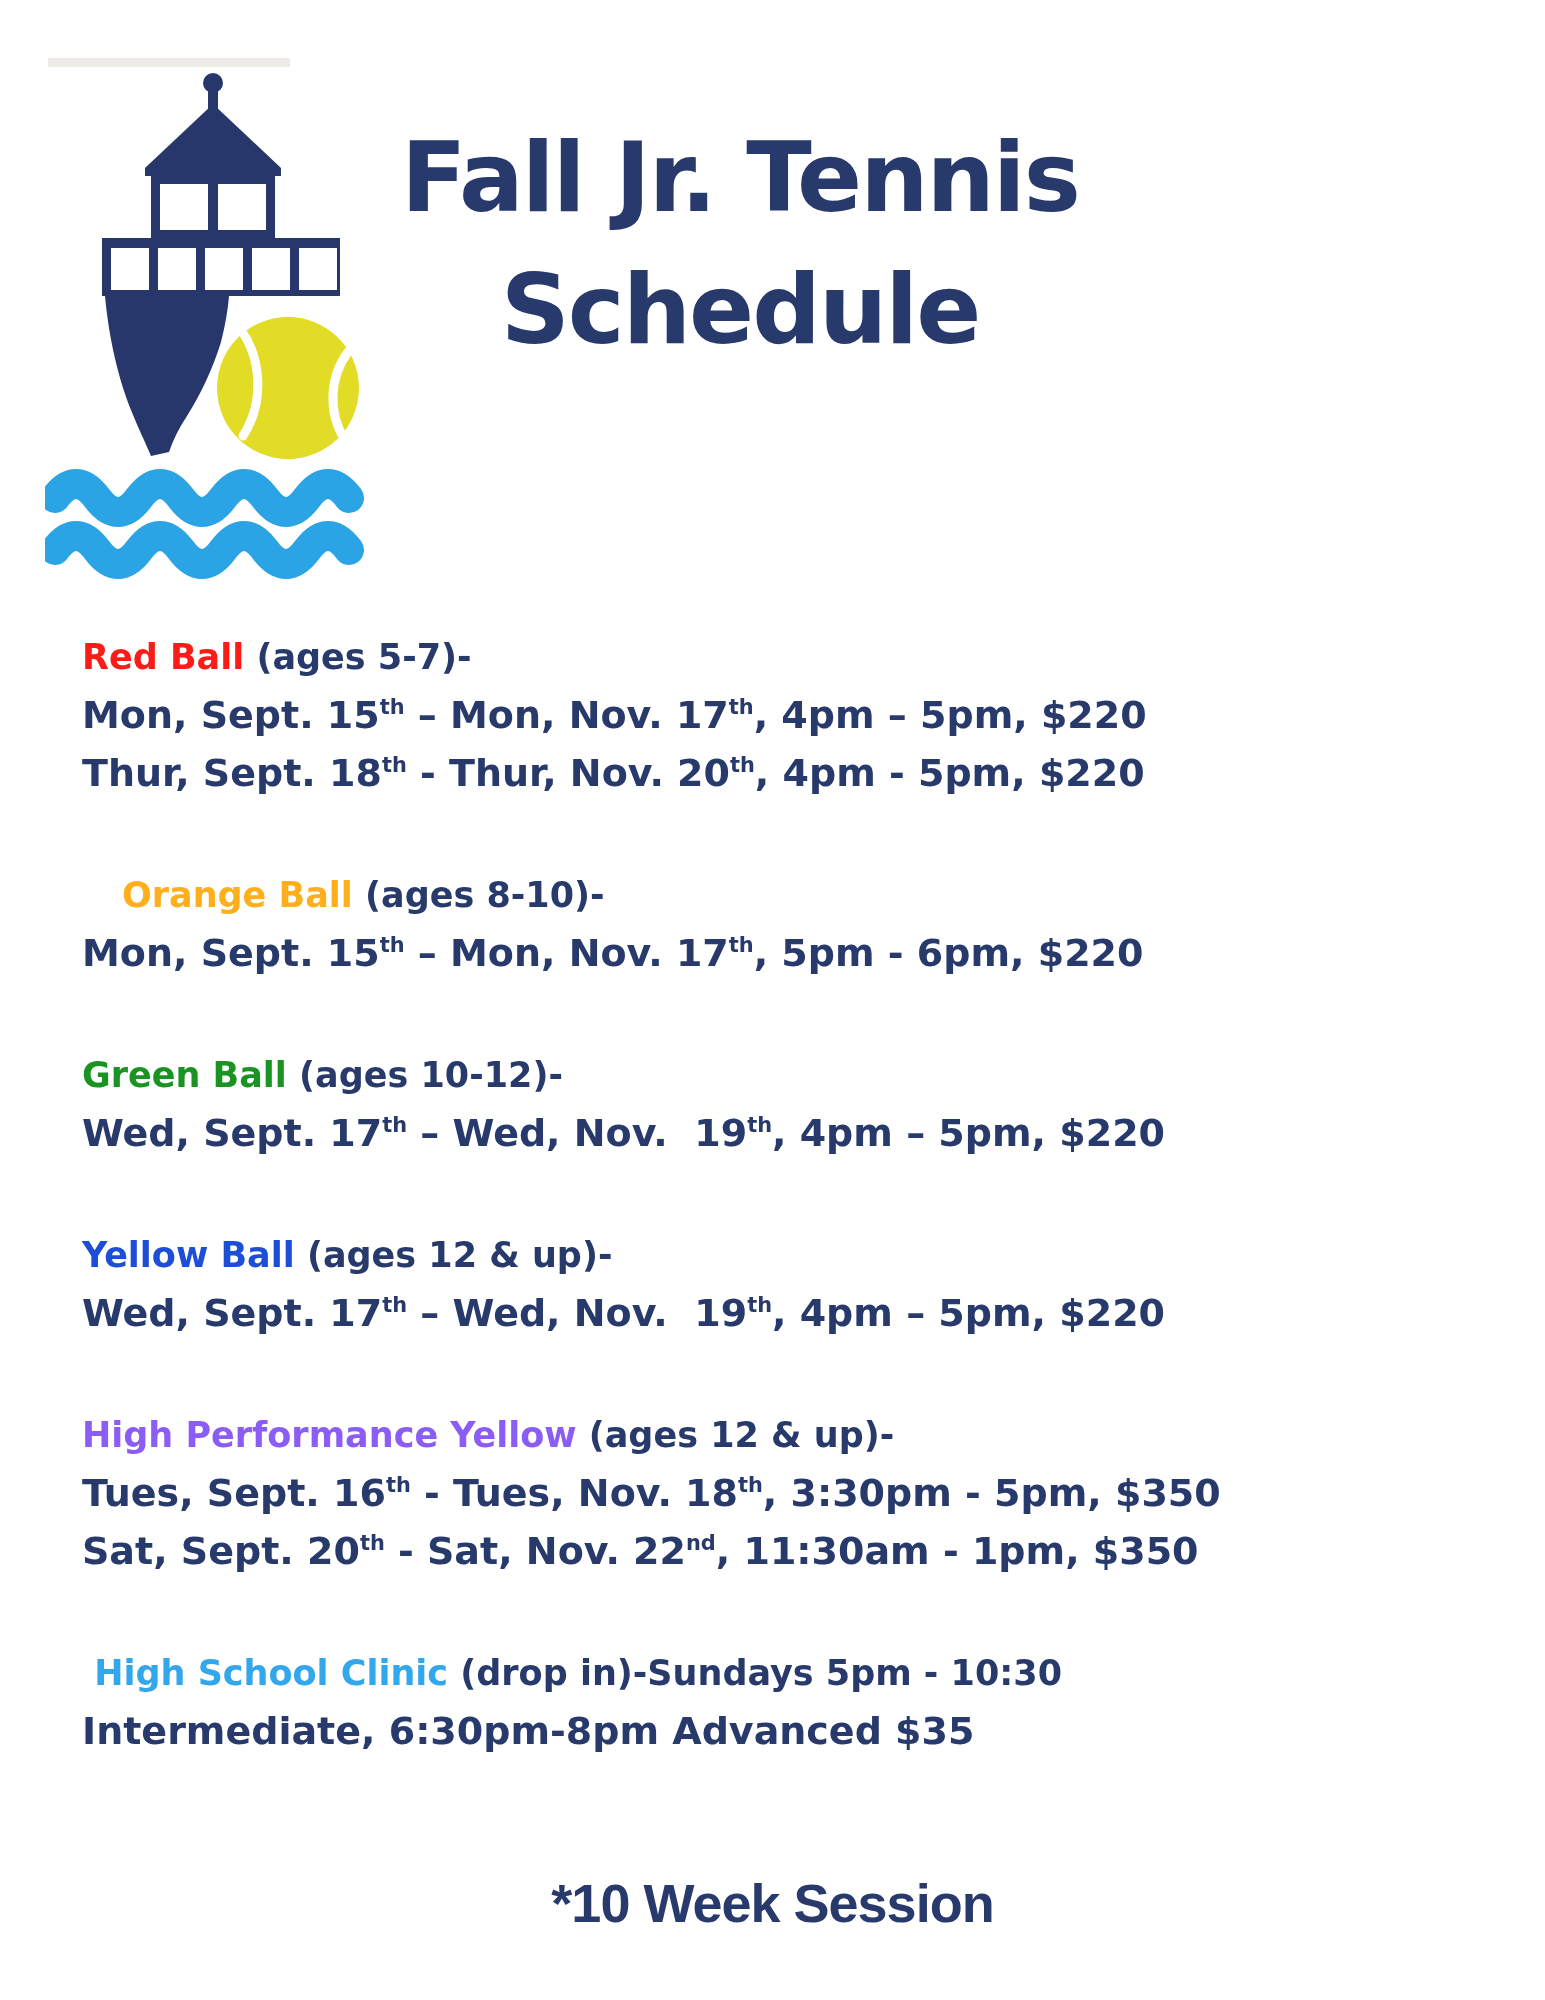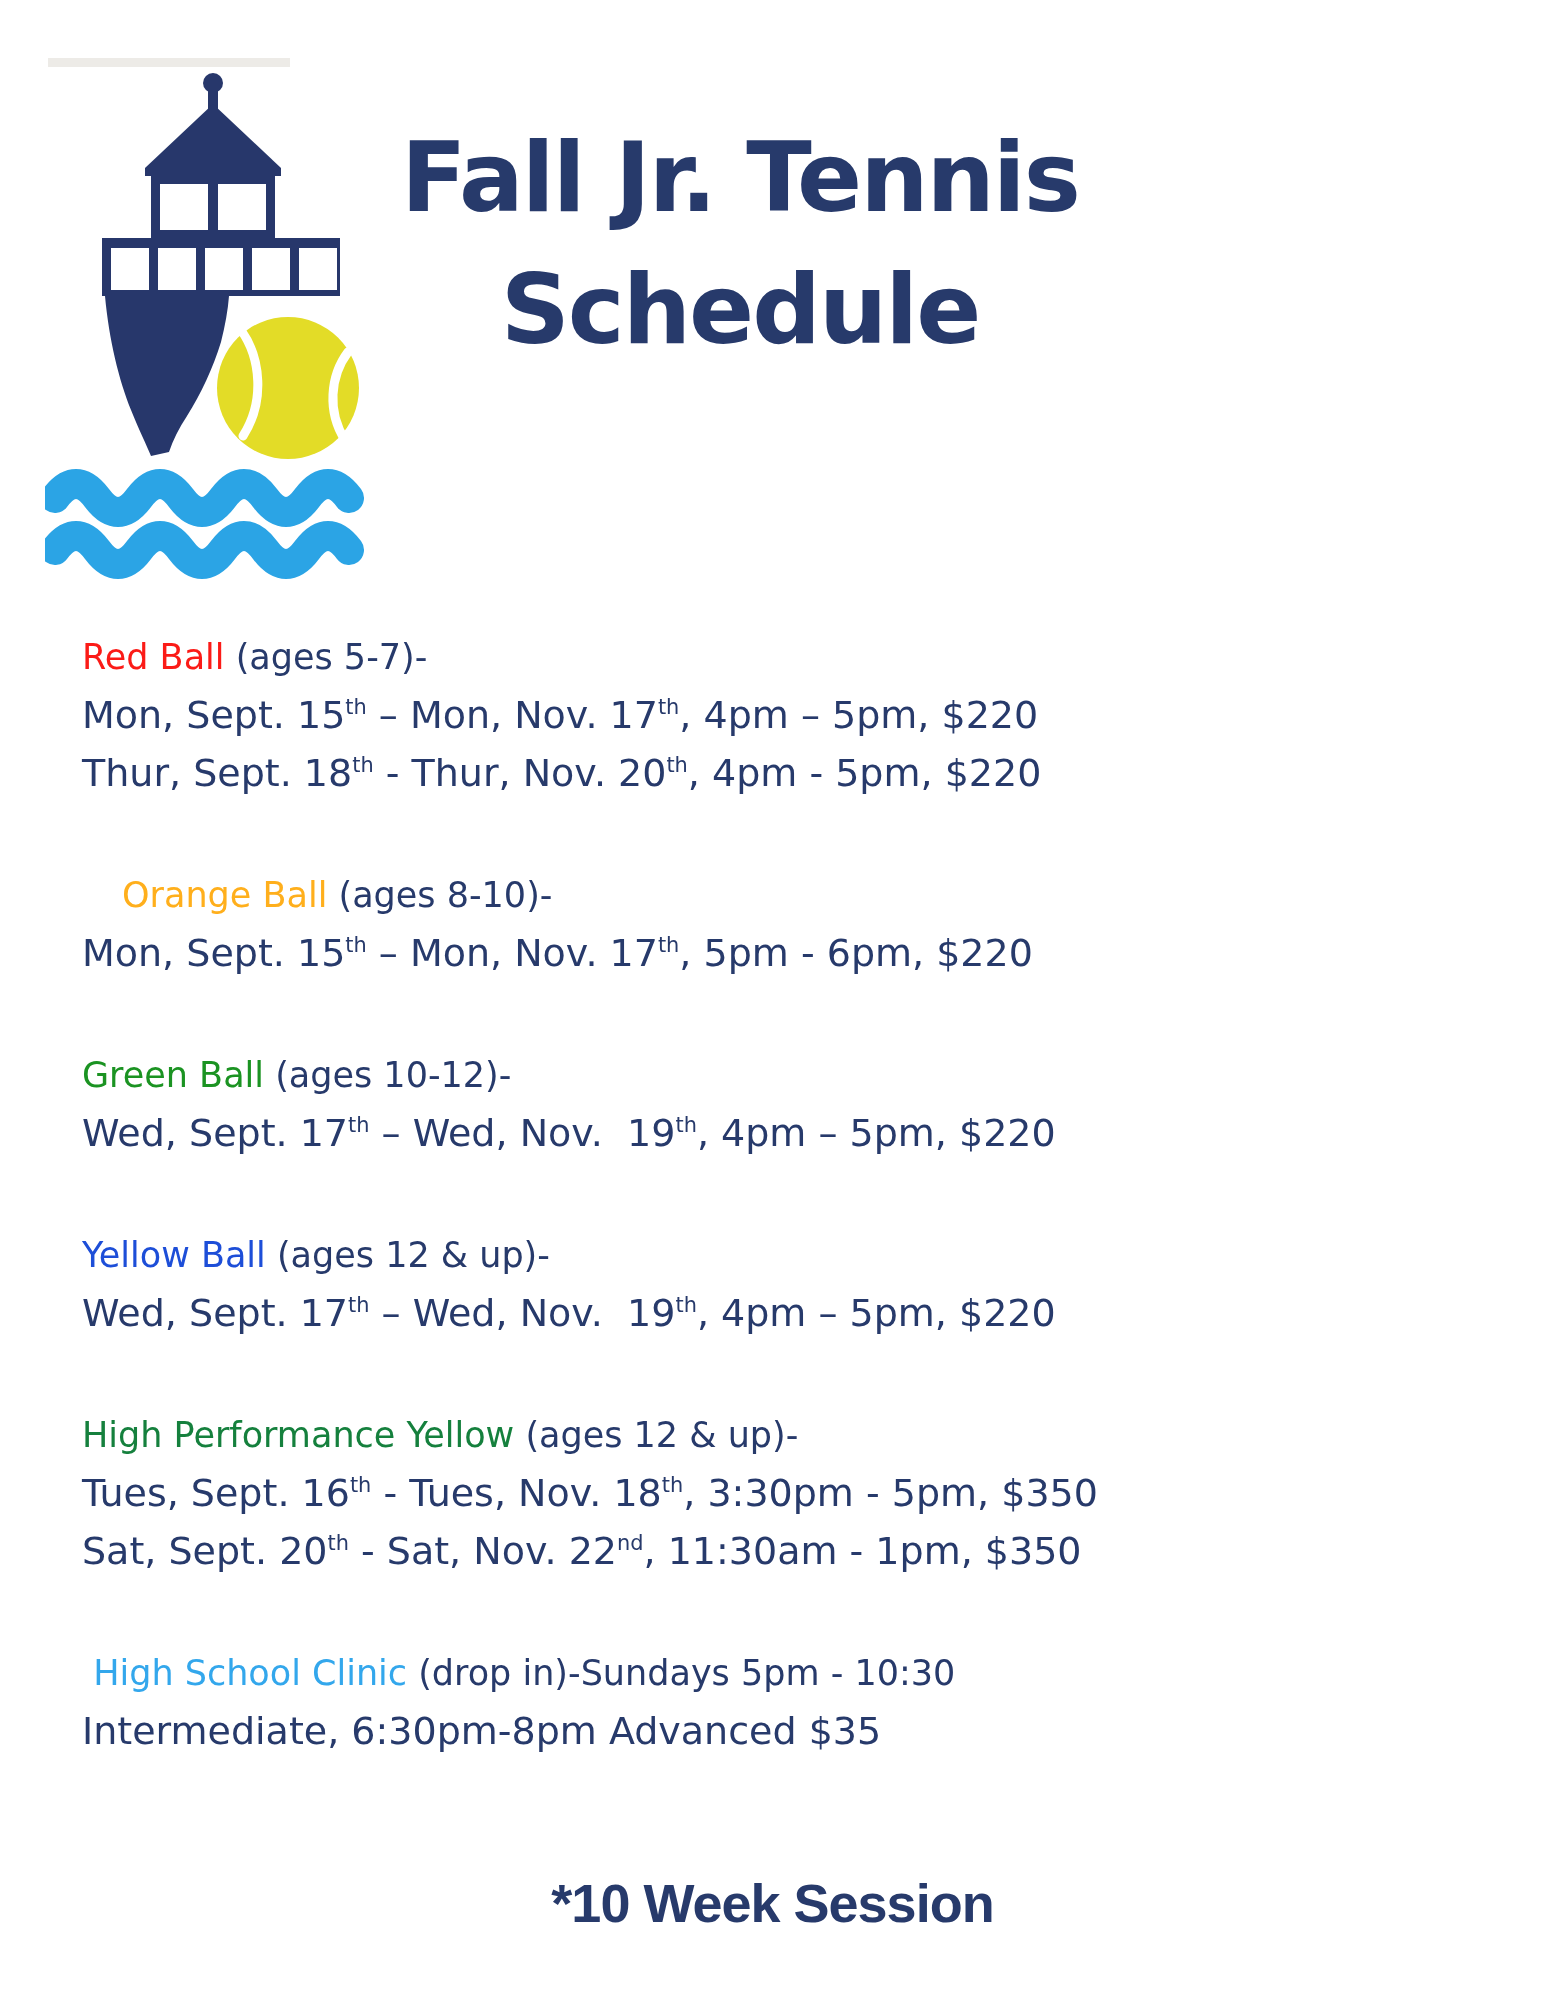--- a/index.html
+++ b/index.html
@@ -21,21 +21,21 @@
     text-align:center;
     color:var(--navy-text);
     font-weight:bold;
     font-size:96px;
     line-height:132px;
     letter-spacing:-2px;
   }
   .main{
     position:absolute;left:82px;top:628px;width:1420px;
     color:var(--navy-text);
-    font-weight:normal;
+    font-weight:bold;
   }
   .section{margin:0 0 64px 0;}
   .line{
     margin:0;
     font-size:38px;
     line-height:58px;
     white-space:pre-wrap;
   }
   .header-line{font-size:35px;}
   .line sup{font-size:0.55em;vertical-align:super;line-height:0;}
@@ -104,21 +104,21 @@
       </div>
       <div class="section">
         <p class="line header-line"><span style="color: rgb(27, 147, 34);">Green Ball</span><span> (ages 10-12)-</span></p>
         <p class="line">Wed, Sept. 17<sup>th</sup> – Wed, Nov.  19<sup>th</sup>, 4pm – 5pm, $220</p>
       </div>
       <div class="section">
         <p class="line header-line"><span style="color: #1d4ed8;">Yellow Ball</span><span> (ages 12 &amp; up)-</span></p>
         <p class="line">Wed, Sept. 17<sup>th</sup> – Wed, Nov.  19<sup>th</sup>, 4pm – 5pm, $220</p>
       </div>
       <div class="section">
-        <p class="line header-line"><span style="color: #15803d;">High Performance Yellow</span><span> (ages 12 &amp; up)-</span></p>
+        <p class="line header-line"><span style="color: #8b5cf6;">High Performance Yellow</span><span> (ages 12 &amp; up)-</span></p>
         <p class="line">Tues, Sept. 16<sup>th</sup> - Tues, Nov. 18<sup>th</sup>, 3:30pm - 5pm, $350</p>
         <p class="line">Sat, Sept. 20<sup>th</sup> - Sat, Nov. 22<sup>nd</sup>, 11:30am - 1pm, $350</p>
       </div>
       <div class="section">
         <p class="line header-line"><span style="color: rgb(51, 167, 236);"> High School Clinic</span><span> (drop in)-Sundays 5pm - 10:30</span></p>
         <p class="line">Intermediate, 6:30pm-8pm Advanced $35</p>
       </div>
     </div>
 
   <div class="footer">*10 Week Session</div>

